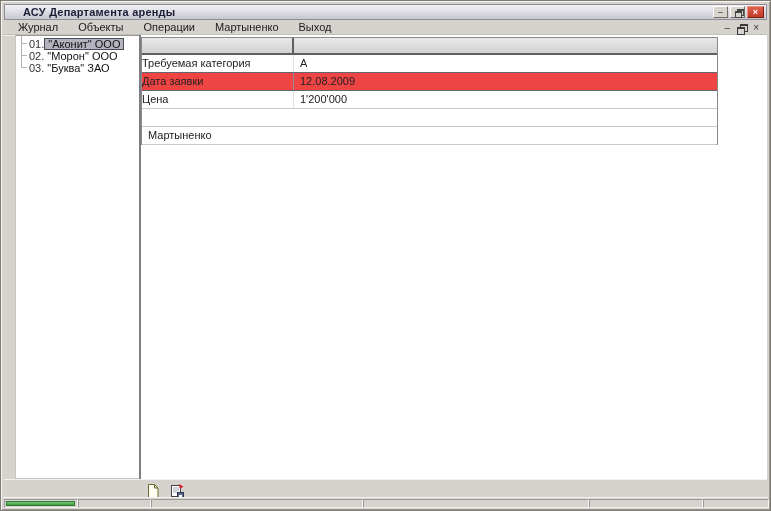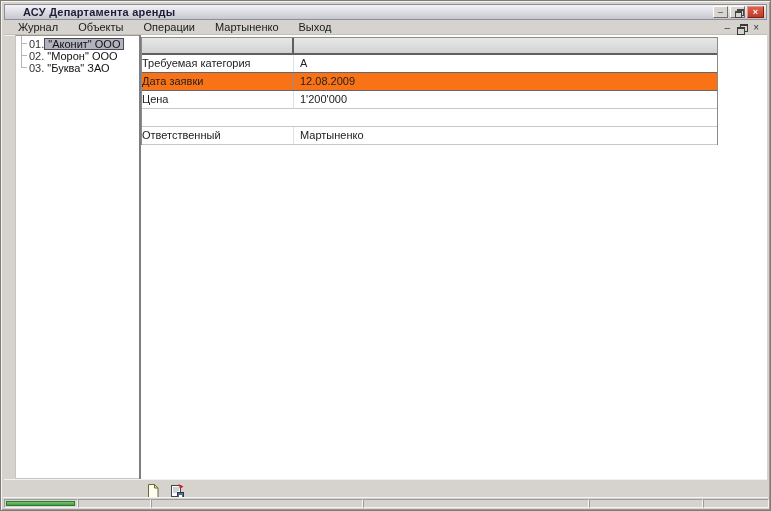--- a/index.html
+++ b/index.html
@@ -50,21 +50,21 @@
   
   .main-panel { position: absolute; left: 140px; top: 34px; width: 626px; height: 444px; background: #ffffff; }
   .grid { position: absolute; left: 0px; top: 2px; width: 577px; border: 1px solid #8a8a8a; border-bottom: none; }
   .grid-header { display: flex; height: 17px; background: linear-gradient(#e8e8e8, #d2d2d2);
                  border-bottom: 2px solid #5f5f5f; }
   .grid-header .c1 { width: 152px; border-right: 2px solid #5f5f5f; }
   .grid-header .c2 { flex: 1; }
   .grid-row { display: flex; height: 18px; line-height: 17px; border-bottom: 1px solid #c9c9c9; background: #fff; }
   .grid-row .c1 { width: 152px; color: #222; border-right: 1px solid #e0e0e0; }
   .grid-row .c2 { flex: 1; padding-left: 6px; color: #222; }
-  .grid-row.selected { background: #f97316; border-top: 1px solid #65656f; border-bottom: 1px solid #65656f; height: 19px; margin-top: -1px; }
+  .grid-row.selected { background: #ef4444; border-top: 1px solid #65656f; border-bottom: 1px solid #65656f; height: 19px; margin-top: -1px; }
   .grid-row.selected .c1 { border-right-color: #8d8f9c; }
 
   
   .toolbar { position: absolute; left: 3px; right: 3px; top: 478px; height: 22px;
              background: #d6d3ce; border-top: 1px solid #f2f1ee; display: flex; align-items: center; }
   .tool-btn { width: 20px; height: 20px; display: flex; align-items: center; justify-content: center; }
   .tool-btn:first-of-type { margin-left: 139px; }
   .tool-btn + .tool-btn { margin-left: 4px; }
 
   
@@ -147,21 +147,20 @@
 
       <div class="grid-row">
         <div class="c1">Цена</div>
         <div class="c2">1'200'000</div>
       </div>
 
       <div class="grid-row">
       </div>
 
       <div class="grid-row">
-        <div class="c1">Ответственный</div>
         <div class="c2">Мартыненко</div>
       </div>
     </div>
   </div>
 
   <div class="toolbar">
     <div class="tool-btn">
       <svg width="16" height="16" viewBox="0 0 16 16">
         <path d="M3.5 1.5 h6 l3.5 3.5 v9.5 h-9.5 z" fill="#fffef2" stroke="#6b6b2f"></path>
         <path d="M9.5 1.5 v3.5 h3.5 z" fill="#f0ecb8" stroke="#6b6b2f"></path>

